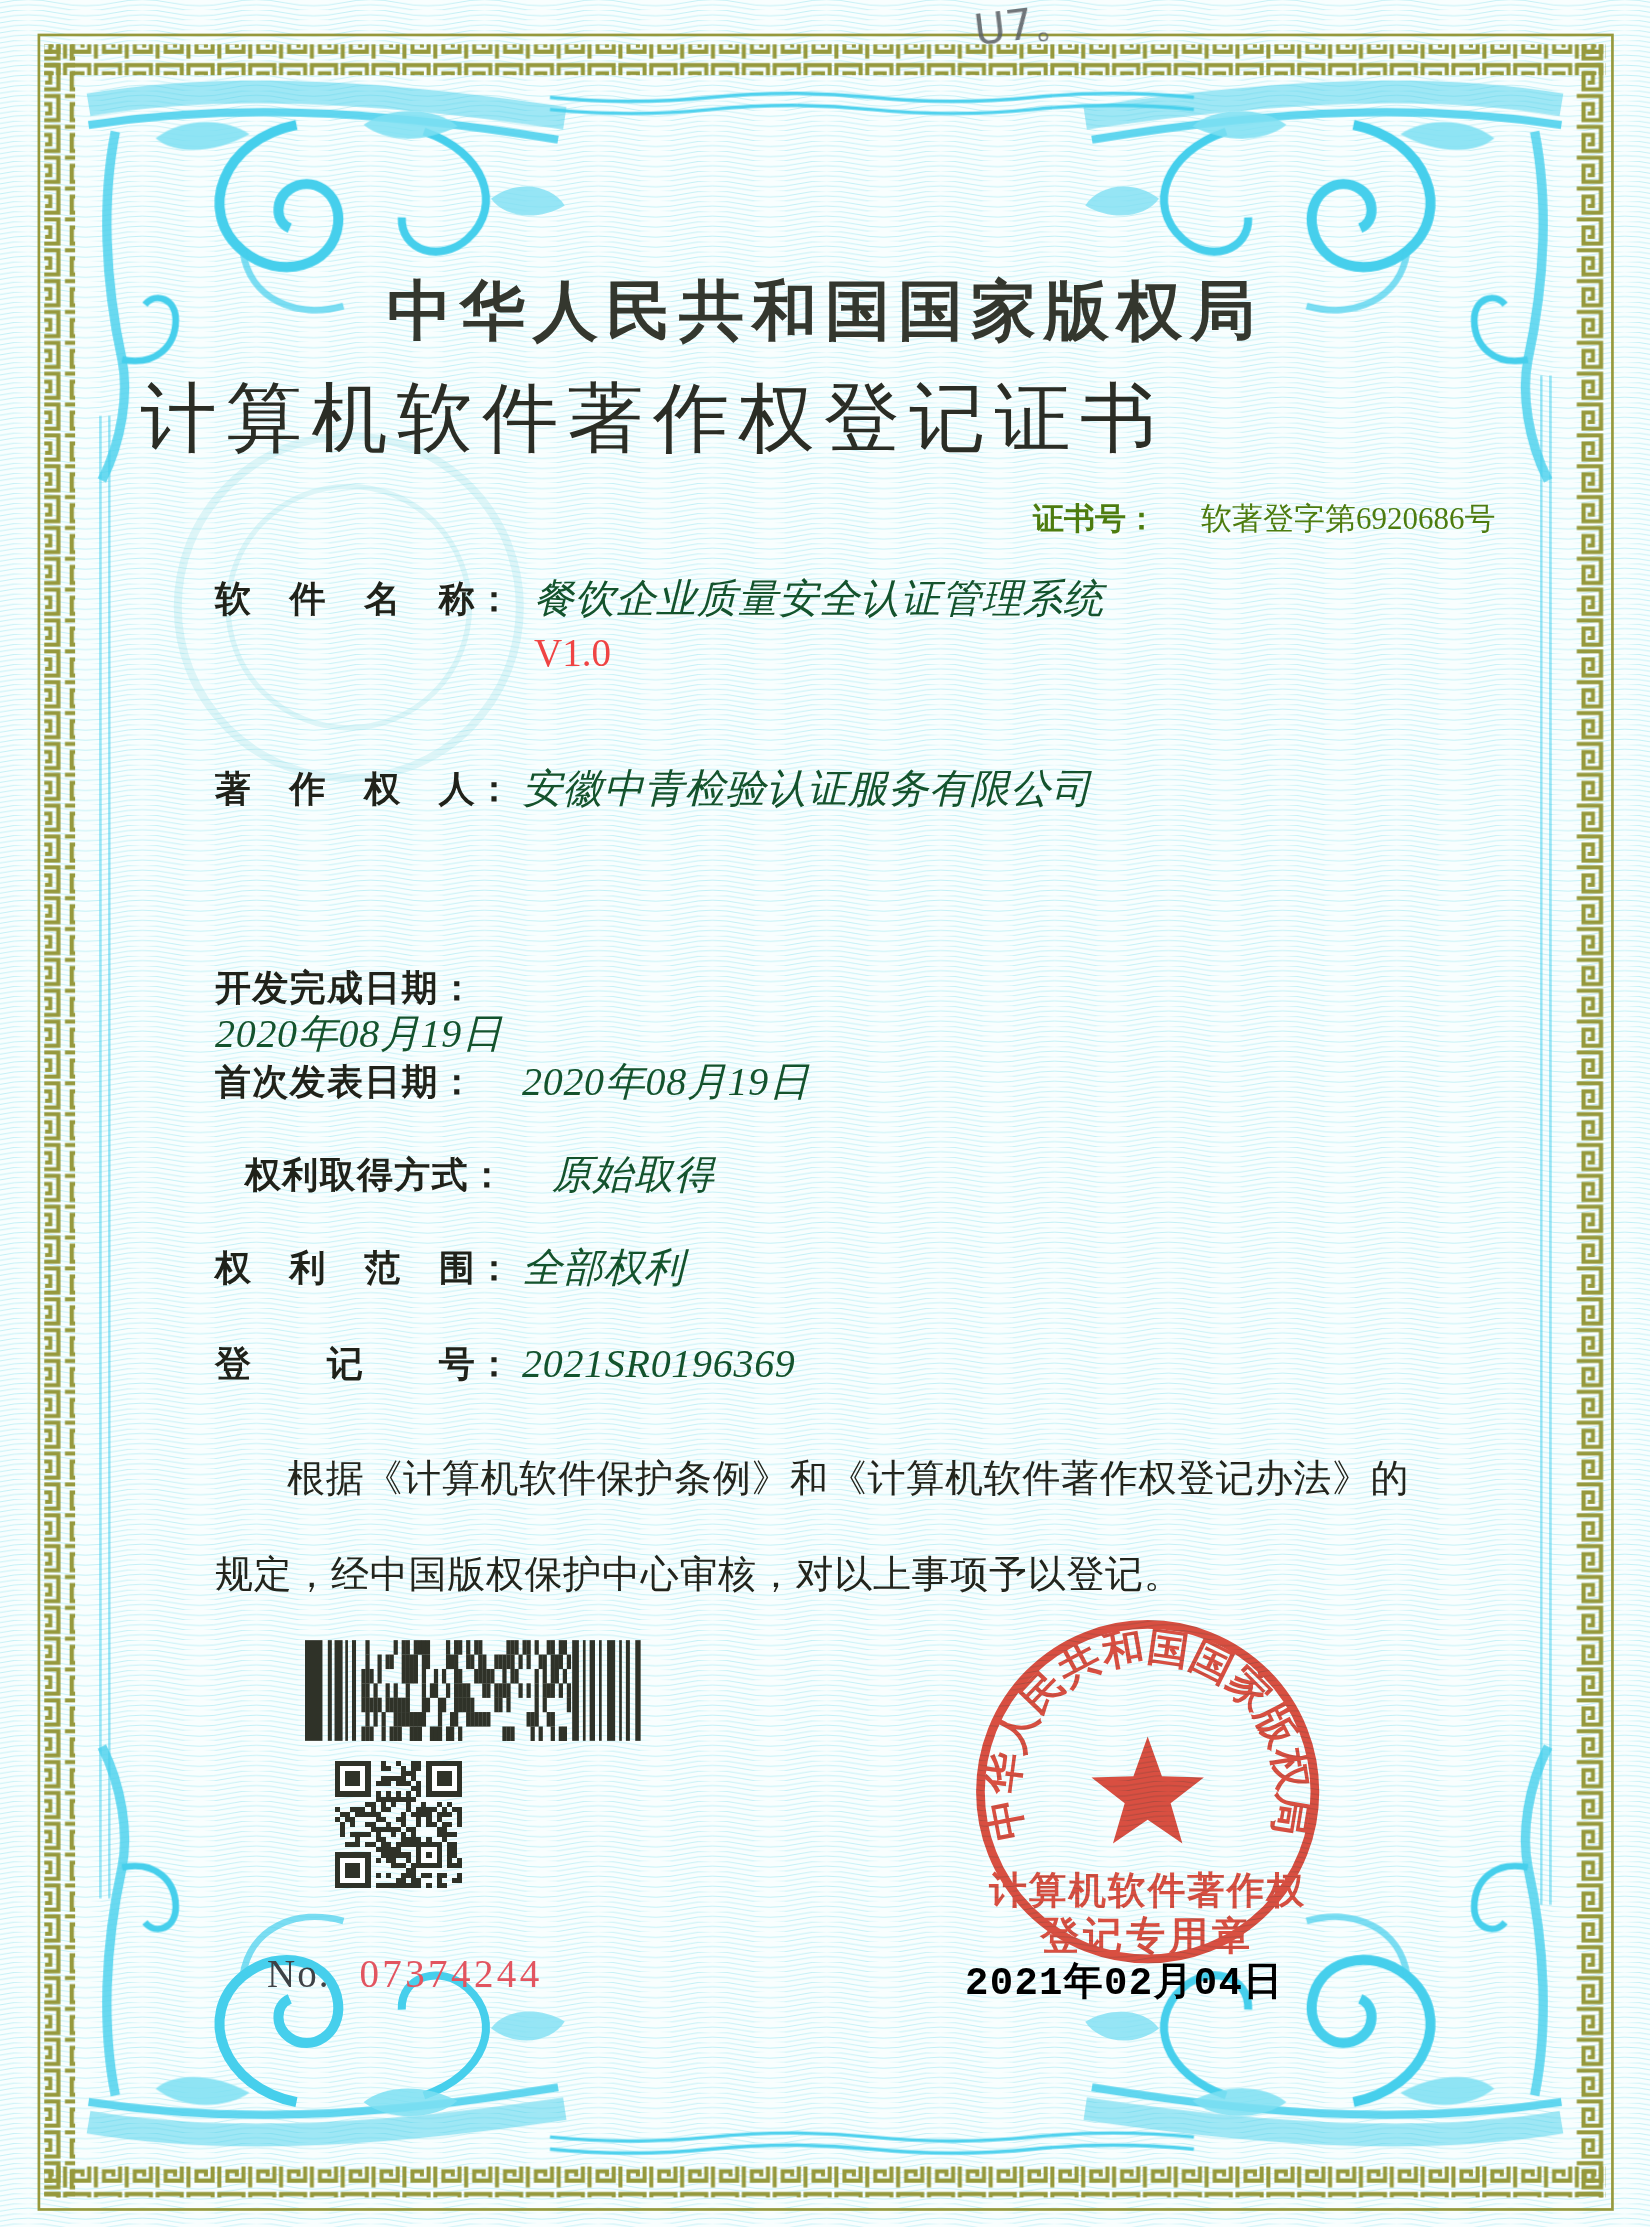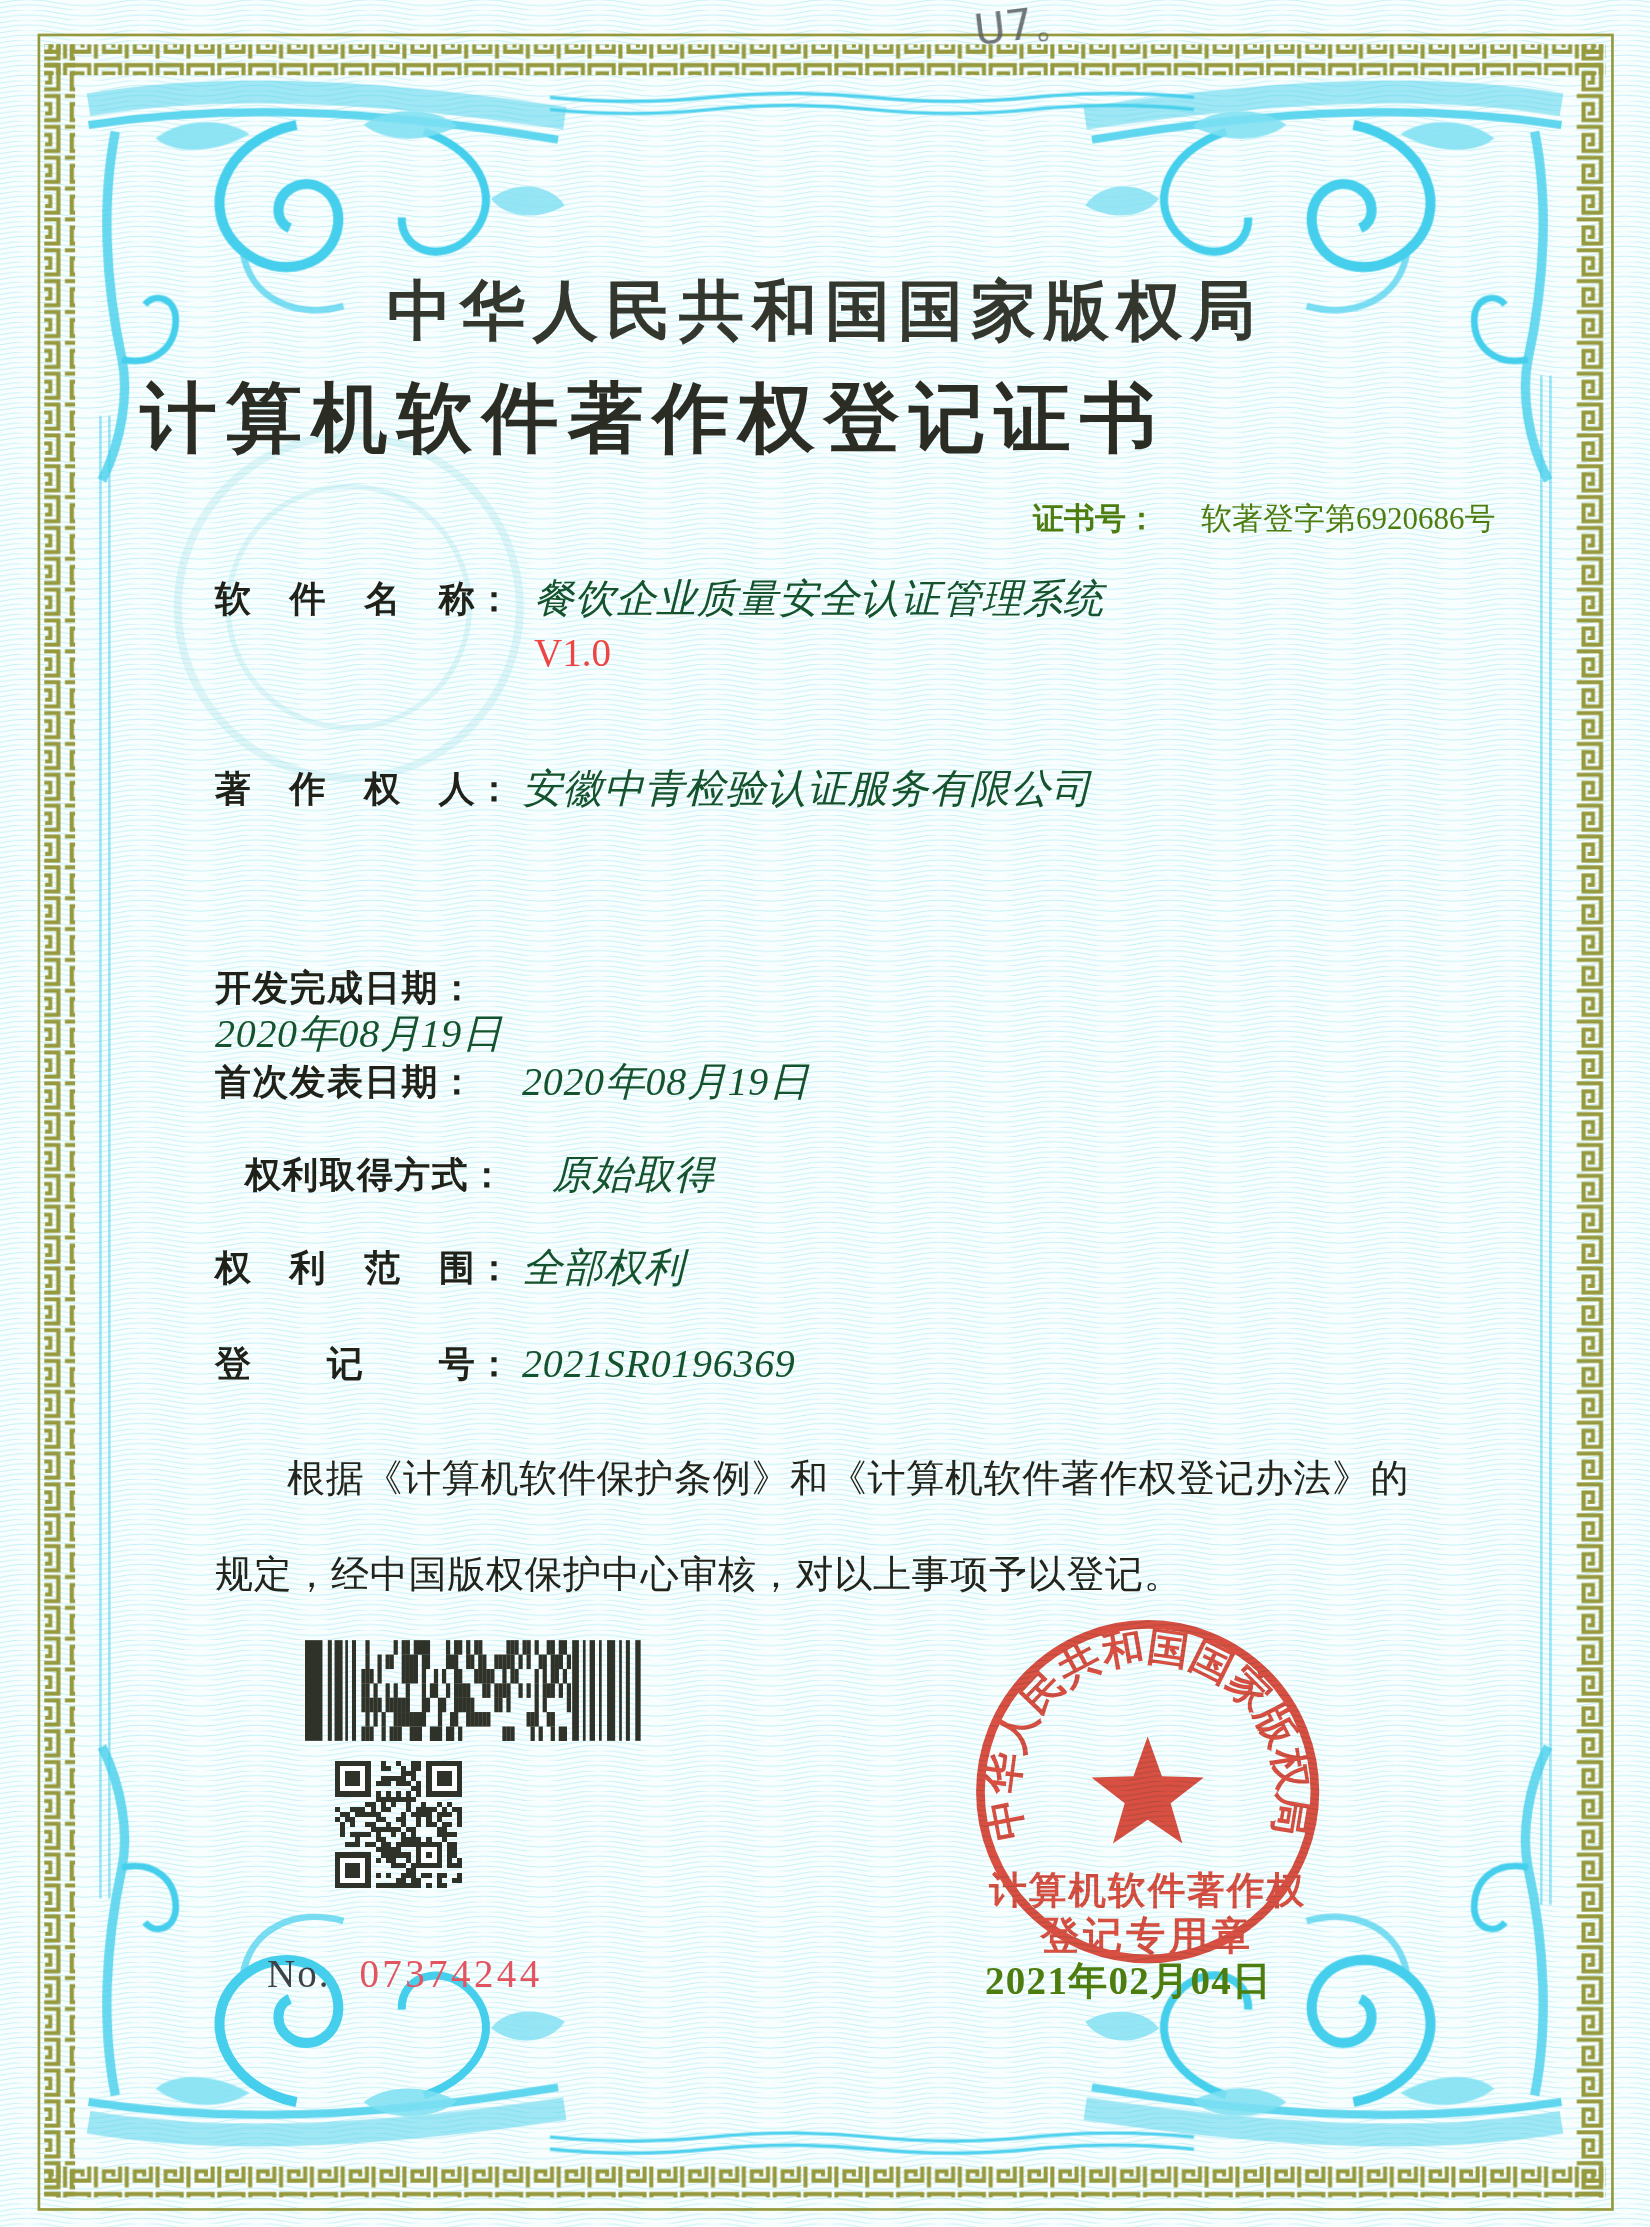--- a/index.html
+++ b/index.html
@@ -4,37 +4,37 @@
 <style>
   html,body{margin:0;padding:0;}
   body{width:1650px;height:2227px;background:#f6fdfd;font-family:"Liberation Serif","DejaVu Serif",serif;}
   .page{position:relative;width:1650px;height:2227px;overflow:hidden;}
   .bg{position:absolute;left:0;top:0;width:1650px;height:2227px;z-index:0;}
   .handwriting{position:absolute;left:974px;top:-4px;z-index:4;font-size:43px;color:#5a5f63;
     transform:rotate(-7deg);font-family:"DejaVu Sans","Liberation Sans",sans-serif;opacity:.85;}
   .title-authority{position:absolute;left:0;top:267px;width:1650px;text-align:center;
     font-size:65px;font-weight:700;letter-spacing:8px;color:#34372e;z-index:2;}
   .title-cert{position:absolute;left:0;top:368px;width:1306px;text-align:center;
-    font-size:76px;font-weight:700;letter-spacing:9.4px;color:#2b2d25;z-index:2;}
+    font-size:76px;font-weight:400;letter-spacing:9.4px;color:#2b2d25;z-index:2;}
   .certno{position:absolute;left:1033px;top:498px;font-size:31px;z-index:2;color:#4d7c0f;}
   .certno .lbl{font-weight:700;margin-right:44px;}
   .frow{position:absolute;left:215px;z-index:2;display:flex;align-items:flex-start;line-height:46px;}
   .frow .flbl{display:inline-block;width:307px;font-size:36px;font-weight:700;letter-spacing:1.3px;color:#20221a;}
   .frow .fval{font-size:40px;font-weight:400;color:#14532d;letter-spacing:0.7px;font-style:italic;}
   .fval2{font-size:39px;line-height:62px;color:#ef4444;}
   .stline{position:absolute;left:215px;z-index:2;font-size:38px;color:#23251d;letter-spacing:0.7px;white-space:nowrap;}
   .barcode-wrap{position:absolute;left:305px;top:1640px;width:339px;height:101px;z-index:2;}
   .qr-wrap{position:absolute;left:335px;top:1761px;width:127px;height:127px;z-index:2;}
   .serial{position:absolute;left:267px;top:1951px;z-index:2;font-size:39px;white-space:nowrap;}
   .serial .no{color:#3e4246;letter-spacing:2px;}
   .serial .num{color:#e25560;margin-left:29px;letter-spacing:3.4px;}
   .seal-wrap{position:absolute;left:965px;top:1609px;width:366px;height:366px;z-index:3;
     mix-blend-mode:multiply;opacity:.95;}
-  .seal-date{position:absolute;left:985px;top:1954px;z-index:2;font-size:39px;font-weight:600;
-    color:#4d7c0f;letter-spacing:1.3px;white-space:nowrap;}
+  .seal-date{position:absolute;left:965px;top:1954px;z-index:2;font-size:39px;font-weight:600;
+    color:#000000;letter-spacing:1.3px;white-space:nowrap;font-family:Liberation Mono, monospace;}
 </style>
 </head>
 <body>
 
 <div class="page">
 
   <div class="bg">
     <svg width="1650" height="2227" viewBox="0 0 2460 3320" xmlns="http://www.w3.org/2000/svg">
       <defs>
         <pattern id="wv" width="170" height="15" patternUnits="userSpaceOnUse">

